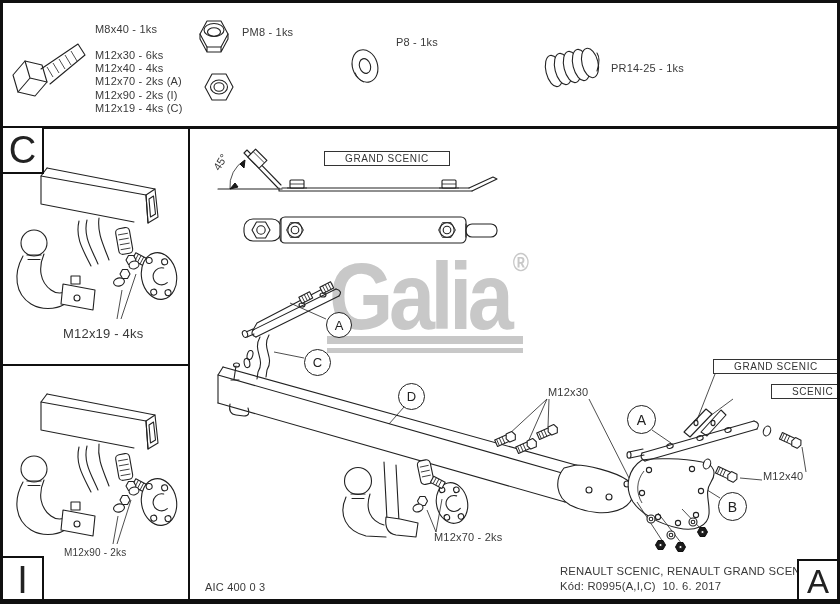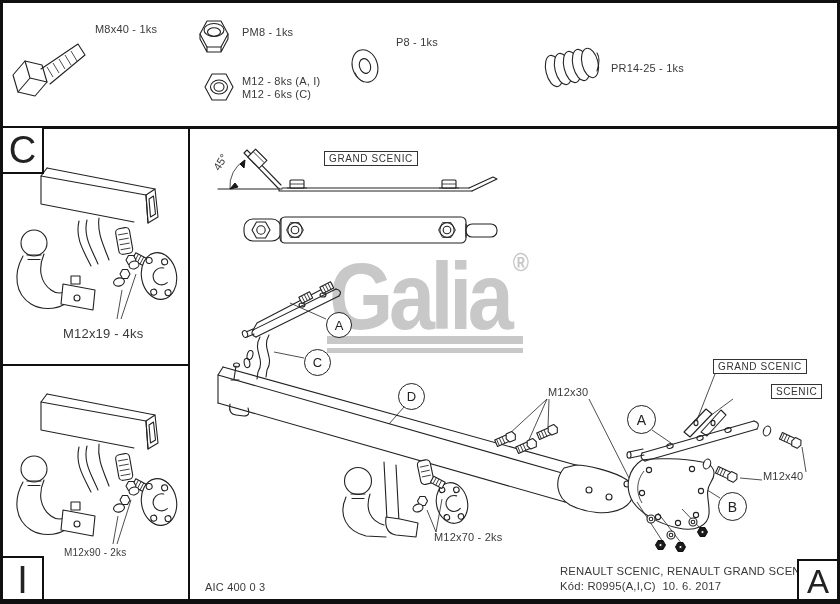--- a/index.html
+++ b/index.html
@@ -7,21 +7,21 @@
     position:relative;width:840px;height:604px;background:#fff;
     font-family:Liberation Sans, sans-serif;color:#333;overflow:hidden;
     box-sizing:border-box;border:3px solid #101010;border-bottom-width:5px;
   }
   .abs{position:absolute;}
   .lbl{font-size:11px;color:#3a3a3a;letter-spacing:.2px;white-space:nowrap;}
   .lbl-list{font-size:11px;color:#3a3a3a;letter-spacing:.2px;line-height:13.2px;white-space:nowrap;}
   .rule{background:#101010;}
   .letterbox{display:flex;align-items:center;justify-content:center;
     font-size:38px;color:#222;background:#fff;box-sizing:border-box;}
-  .badge{box-sizing:border-box;border:1.3px solid #333;padding:0 4px;
+  .badge{box-sizing:border-box;border:1.3px solid #333;padding:0 20px;
     font-size:10px;letter-spacing:.6px;color:#333;background:#fff;
     display:flex;align-items:center;justify-content:center;height:15px;white-space:nowrap;}
   .callout{box-sizing:border-box;border:1.3px solid #222;border-radius:50%;
     display:flex;align-items:center;justify-content:center;background:#fff;
     font-size:13px;color:#222;}
   .watermark{font-weight:bold;font-size:94px;line-height:1;color:#c8c8c8;
     letter-spacing:-5px;transform:scaleX(.88);transform-origin:left top;white-space:nowrap;}
   .watermark .reg{font-size:25px;letter-spacing:0;vertical-align:58px;margin-left:4px;}
   .wbar{background:#c8c8c8;}
   .kod{white-space:pre;}
@@ -70,25 +70,28 @@
       <ellipse class="f" transform="rotate(-14 551 68)" cx="551" cy="68" rx="8" ry="16"></ellipse>
       <ellipse class="f" transform="rotate(-14 560 66)" cx="560" cy="66" rx="8" ry="16"></ellipse>
       <ellipse class="f" transform="rotate(-14 569 64)" cx="569" cy="64" rx="8" ry="16"></ellipse>
       <ellipse class="f" transform="rotate(-14 578 62)" cx="578" cy="62" rx="8" ry="16"></ellipse>
       <ellipse class="f" transform="rotate(-14 587 60)" cx="587" cy="60" rx="8" ry="15"></ellipse>
       <path class="s" d="M594 50 Q598 56 594 68"></path>
     </g>
   </svg>
 
   <div class="abs lbl" style="left:92px;top:20px">M8x40 - 1ks</div>
+  <div class="abs lbl-list" style="left:92px;top:46px">
+    <div>M12x30 - 6ks</div>
+    <div>M12x40 - 4ks</div>
+    <div>M12x70 - 2ks (A)</div>
+    <div>M12x90 - 2ks (I)</div>
+    <div>M12x19 - 4ks (C)</div>
+  </div>
   <div class="abs lbl" style="left:239px;top:23px">PM8 - 1ks</div>
-  <div class="abs lbl-list" style="left:239px;top:72px">
-    <div>M12 - 8ks (A, I)</div>
-    <div>M12 - 6ks (C)</div>
-  </div>
   <div class="abs lbl" style="left:393px;top:33px">P8 - 1ks</div>
   <div class="abs lbl" style="left:608px;top:59px">PR14-25 - 1ks</div>
 
   <div class="abs rule" style="left:185px;top:125px;width:1.8px;height:474px"></div>
   <div class="abs rule" style="left:0;top:361px;width:185px;height:1.8px"></div>
 
   <svg width="0" height="0" style="position:absolute">
     <defs>
       <g id="towAsm">
 

